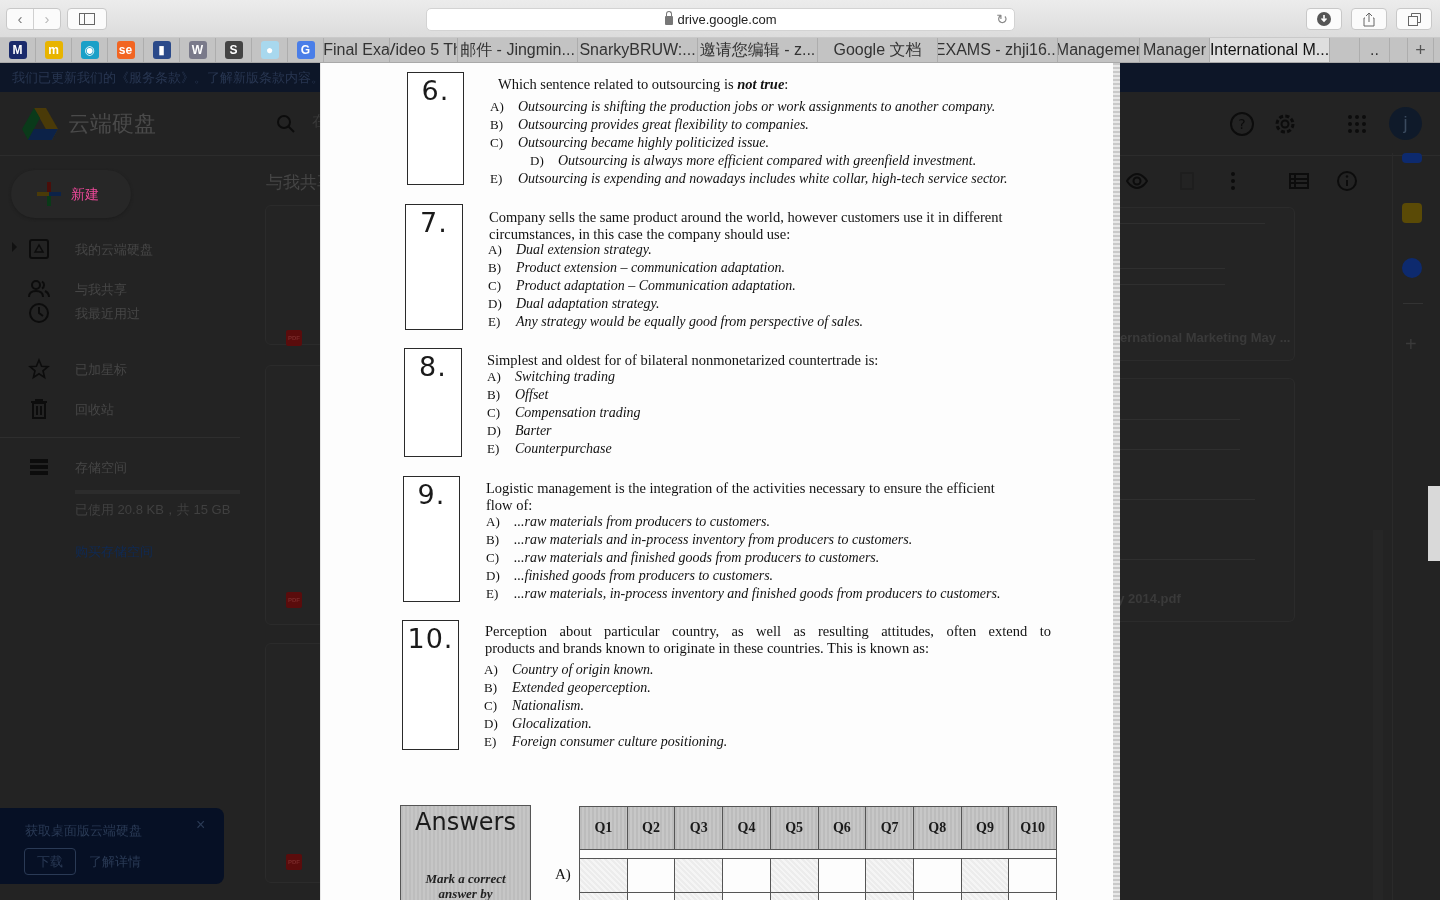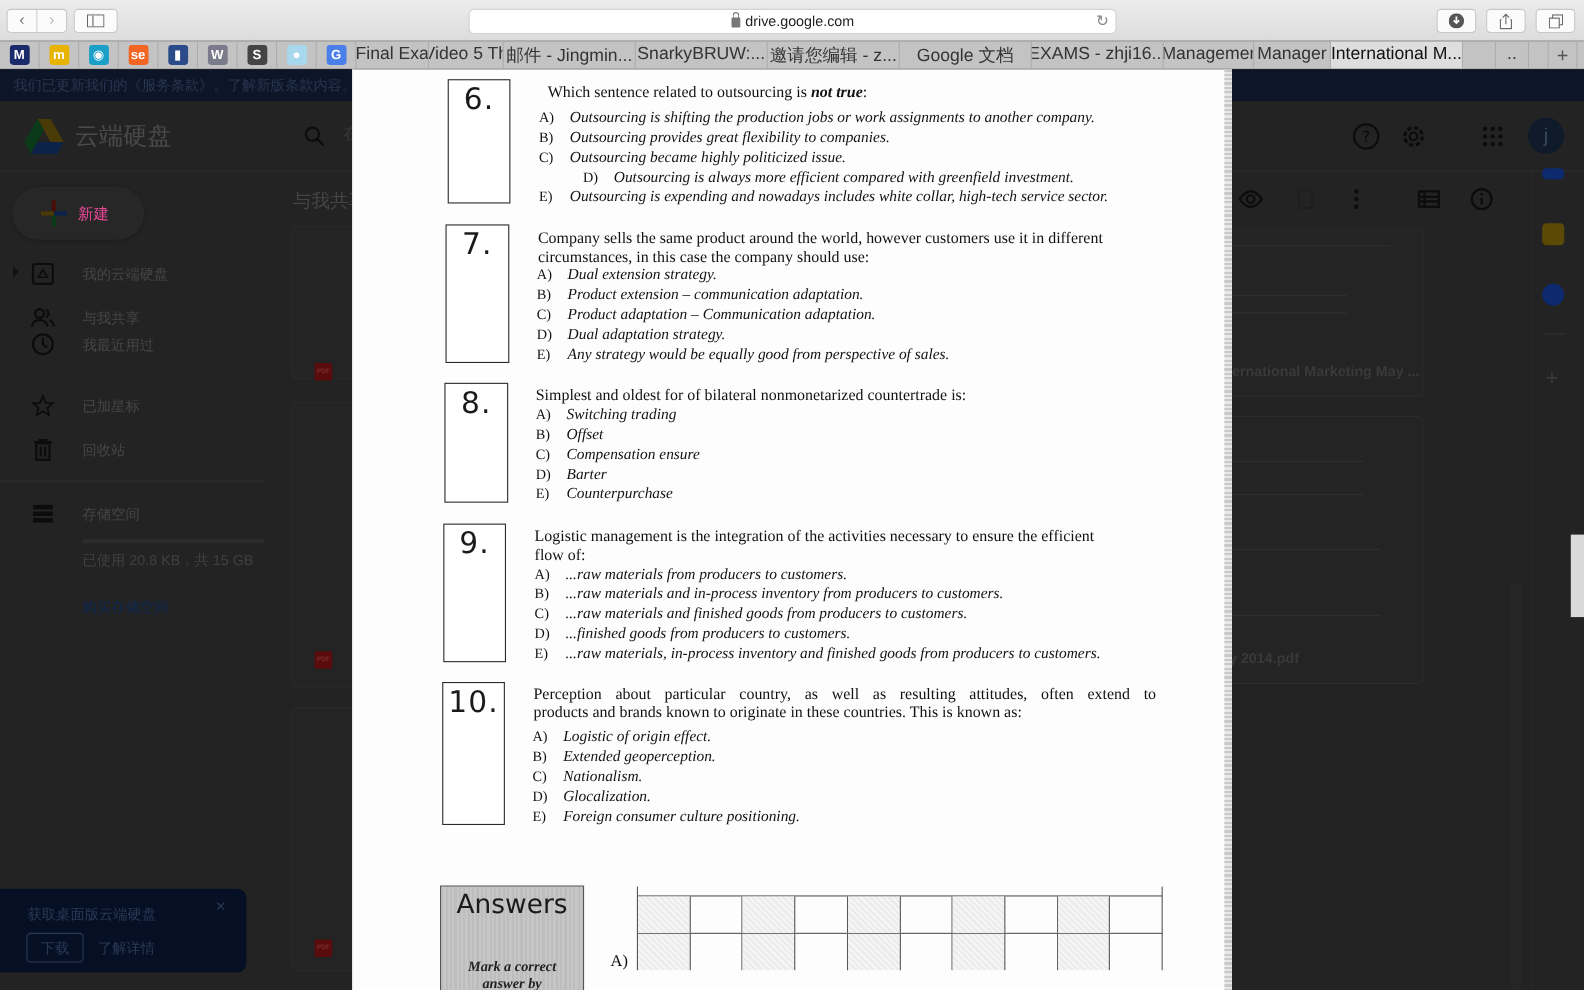--- a/index.html
+++ b/index.html
@@ -367,21 +367,21 @@
 <div class="opt" style="left:488px;top:314px;"><span class="ol">E)</span><span class="ot">Any strategy would be equally good from perspective of sales.</span></div>
 
 <div class="qbox" style="left:404px;top:348px;width:58px;height:109px;">
   <div class="qnum">8.</div>
 </div>
 <div class="stem" style="left:487px;top:352px;">
     <div>Simplest and oldest for of bilateral nonmonetarized countertrade is:</div>
   </div>
 <div class="opt" style="left:487px;top:369px;"><span class="ol">A)</span><span class="ot">Switching trading</span></div>
 <div class="opt" style="left:487px;top:387px;"><span class="ol">B)</span><span class="ot">Offset</span></div>
-<div class="opt" style="left:487px;top:405px;"><span class="ol">C)</span><span class="ot">Compensation ensure</span></div>
+<div class="opt" style="left:487px;top:405px;"><span class="ol">C)</span><span class="ot">Compensation trading</span></div>
 <div class="opt" style="left:487px;top:423px;"><span class="ol">D)</span><span class="ot">Barter</span></div>
 <div class="opt" style="left:487px;top:441px;"><span class="ol">E)</span><span class="ot">Counterpurchase</span></div>
 
 <div class="qbox" style="left:403px;top:476px;width:57px;height:126px;">
   <div class="qnum">9.</div>
 </div>
 <div class="stem" style="left:486px;top:480px;">
     <div>Logistic management is the integration of the activities necessary to ensure the efficient</div>
     <div>flow of:</div>
   </div>
@@ -391,35 +391,47 @@
 <div class="opt" style="left:486px;top:568px;"><span class="ol">D)</span><span class="ot">...finished goods from producers to customers.</span></div>
 <div class="opt" style="left:486px;top:586px;"><span class="ol">E)</span><span class="ot">...raw materials, in-process inventory and finished goods from producers to customers.</span></div>
 
 <div class="qbox" style="left:402px;top:620px;width:57px;height:130px;">
   <div class="qnum">10.</div>
 </div>
 <div class="stem" style="left:485px;top:623px;width:566px;text-align:justify;">
     <div style="text-align:justify;text-align-last:justify;">Perception about particular country, as well as resulting attitudes, often extend to</div>
     <div>products and brands known to originate in these countries. This is known as:</div>
   </div>
-<div class="opt" style="left:484px;top:662px;"><span class="ol">A)</span><span class="ot">Logistic of origin effect.</span></div>
+<div class="opt" style="left:484px;top:662px;"><span class="ol">A)</span><span class="ot">Country of origin known.</span></div>
 <div class="opt" style="left:484px;top:680px;"><span class="ol">B)</span><span class="ot">Extended geoperception.</span></div>
 <div class="opt" style="left:484px;top:698px;"><span class="ol">C)</span><span class="ot">Nationalism.</span></div>
 <div class="opt" style="left:484px;top:716px;"><span class="ol">D)</span><span class="ot">Glocalization.</span></div>
 <div class="opt" style="left:484px;top:734px;"><span class="ol">E)</span><span class="ot">Foreign consumer culture positioning.</span></div>
 
 <div class="answers-box">
   <div class="ah">Answers</div>
   <div class="am">
     <div>Mark a correct</div>
     <div>answer by</div>
   </div>
 </div>
 <div class="row-label">A)</div>
 <div class="grid">
+  <div class="grid-head" id="grid-head">
+      <div>Q1</div>
+      <div>Q2</div>
+      <div>Q3</div>
+      <div>Q4</div>
+      <div>Q5</div>
+      <div>Q6</div>
+      <div>Q7</div>
+      <div>Q8</div>
+      <div>Q9</div>
+      <div>Q10</div>
+    </div>
   <div class="grid-gap"></div>
   <div class="grid-row" id="grid-row-a">
       <div class="shade"></div>
       <div></div>
       <div class="shade"></div>
       <div></div>
       <div class="shade"></div>
       <div></div>
       <div class="shade"></div>
       <div></div>

